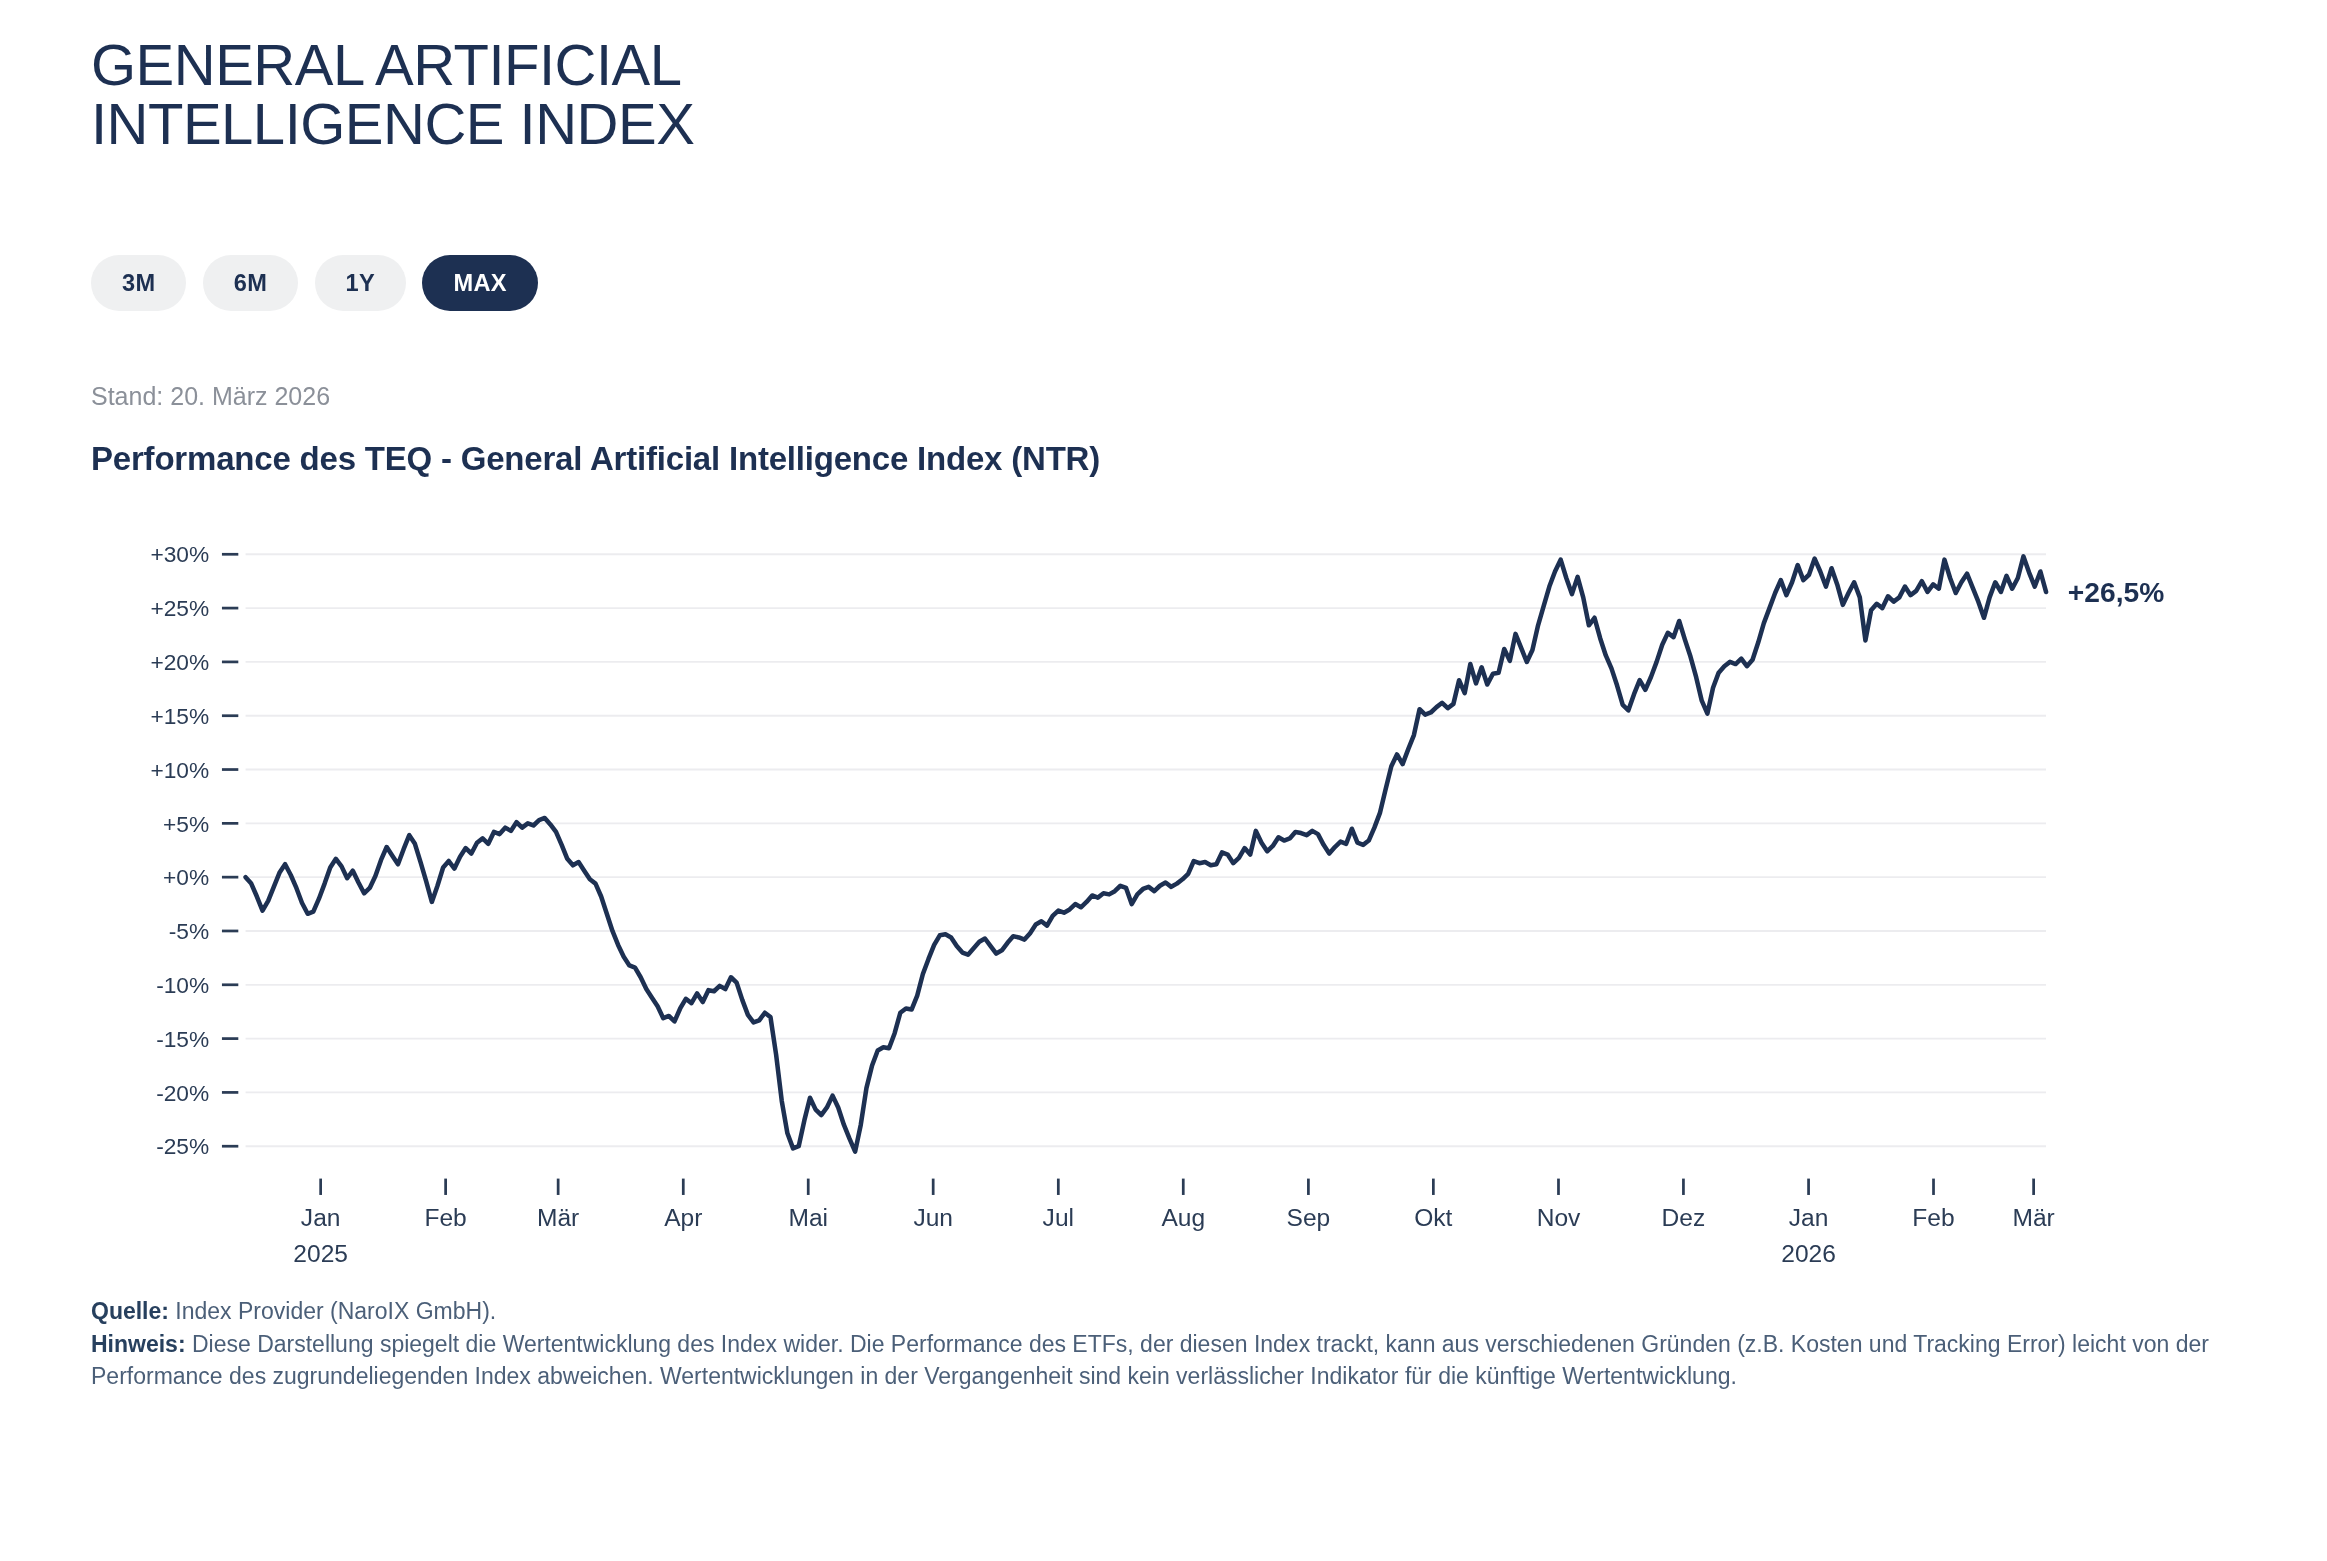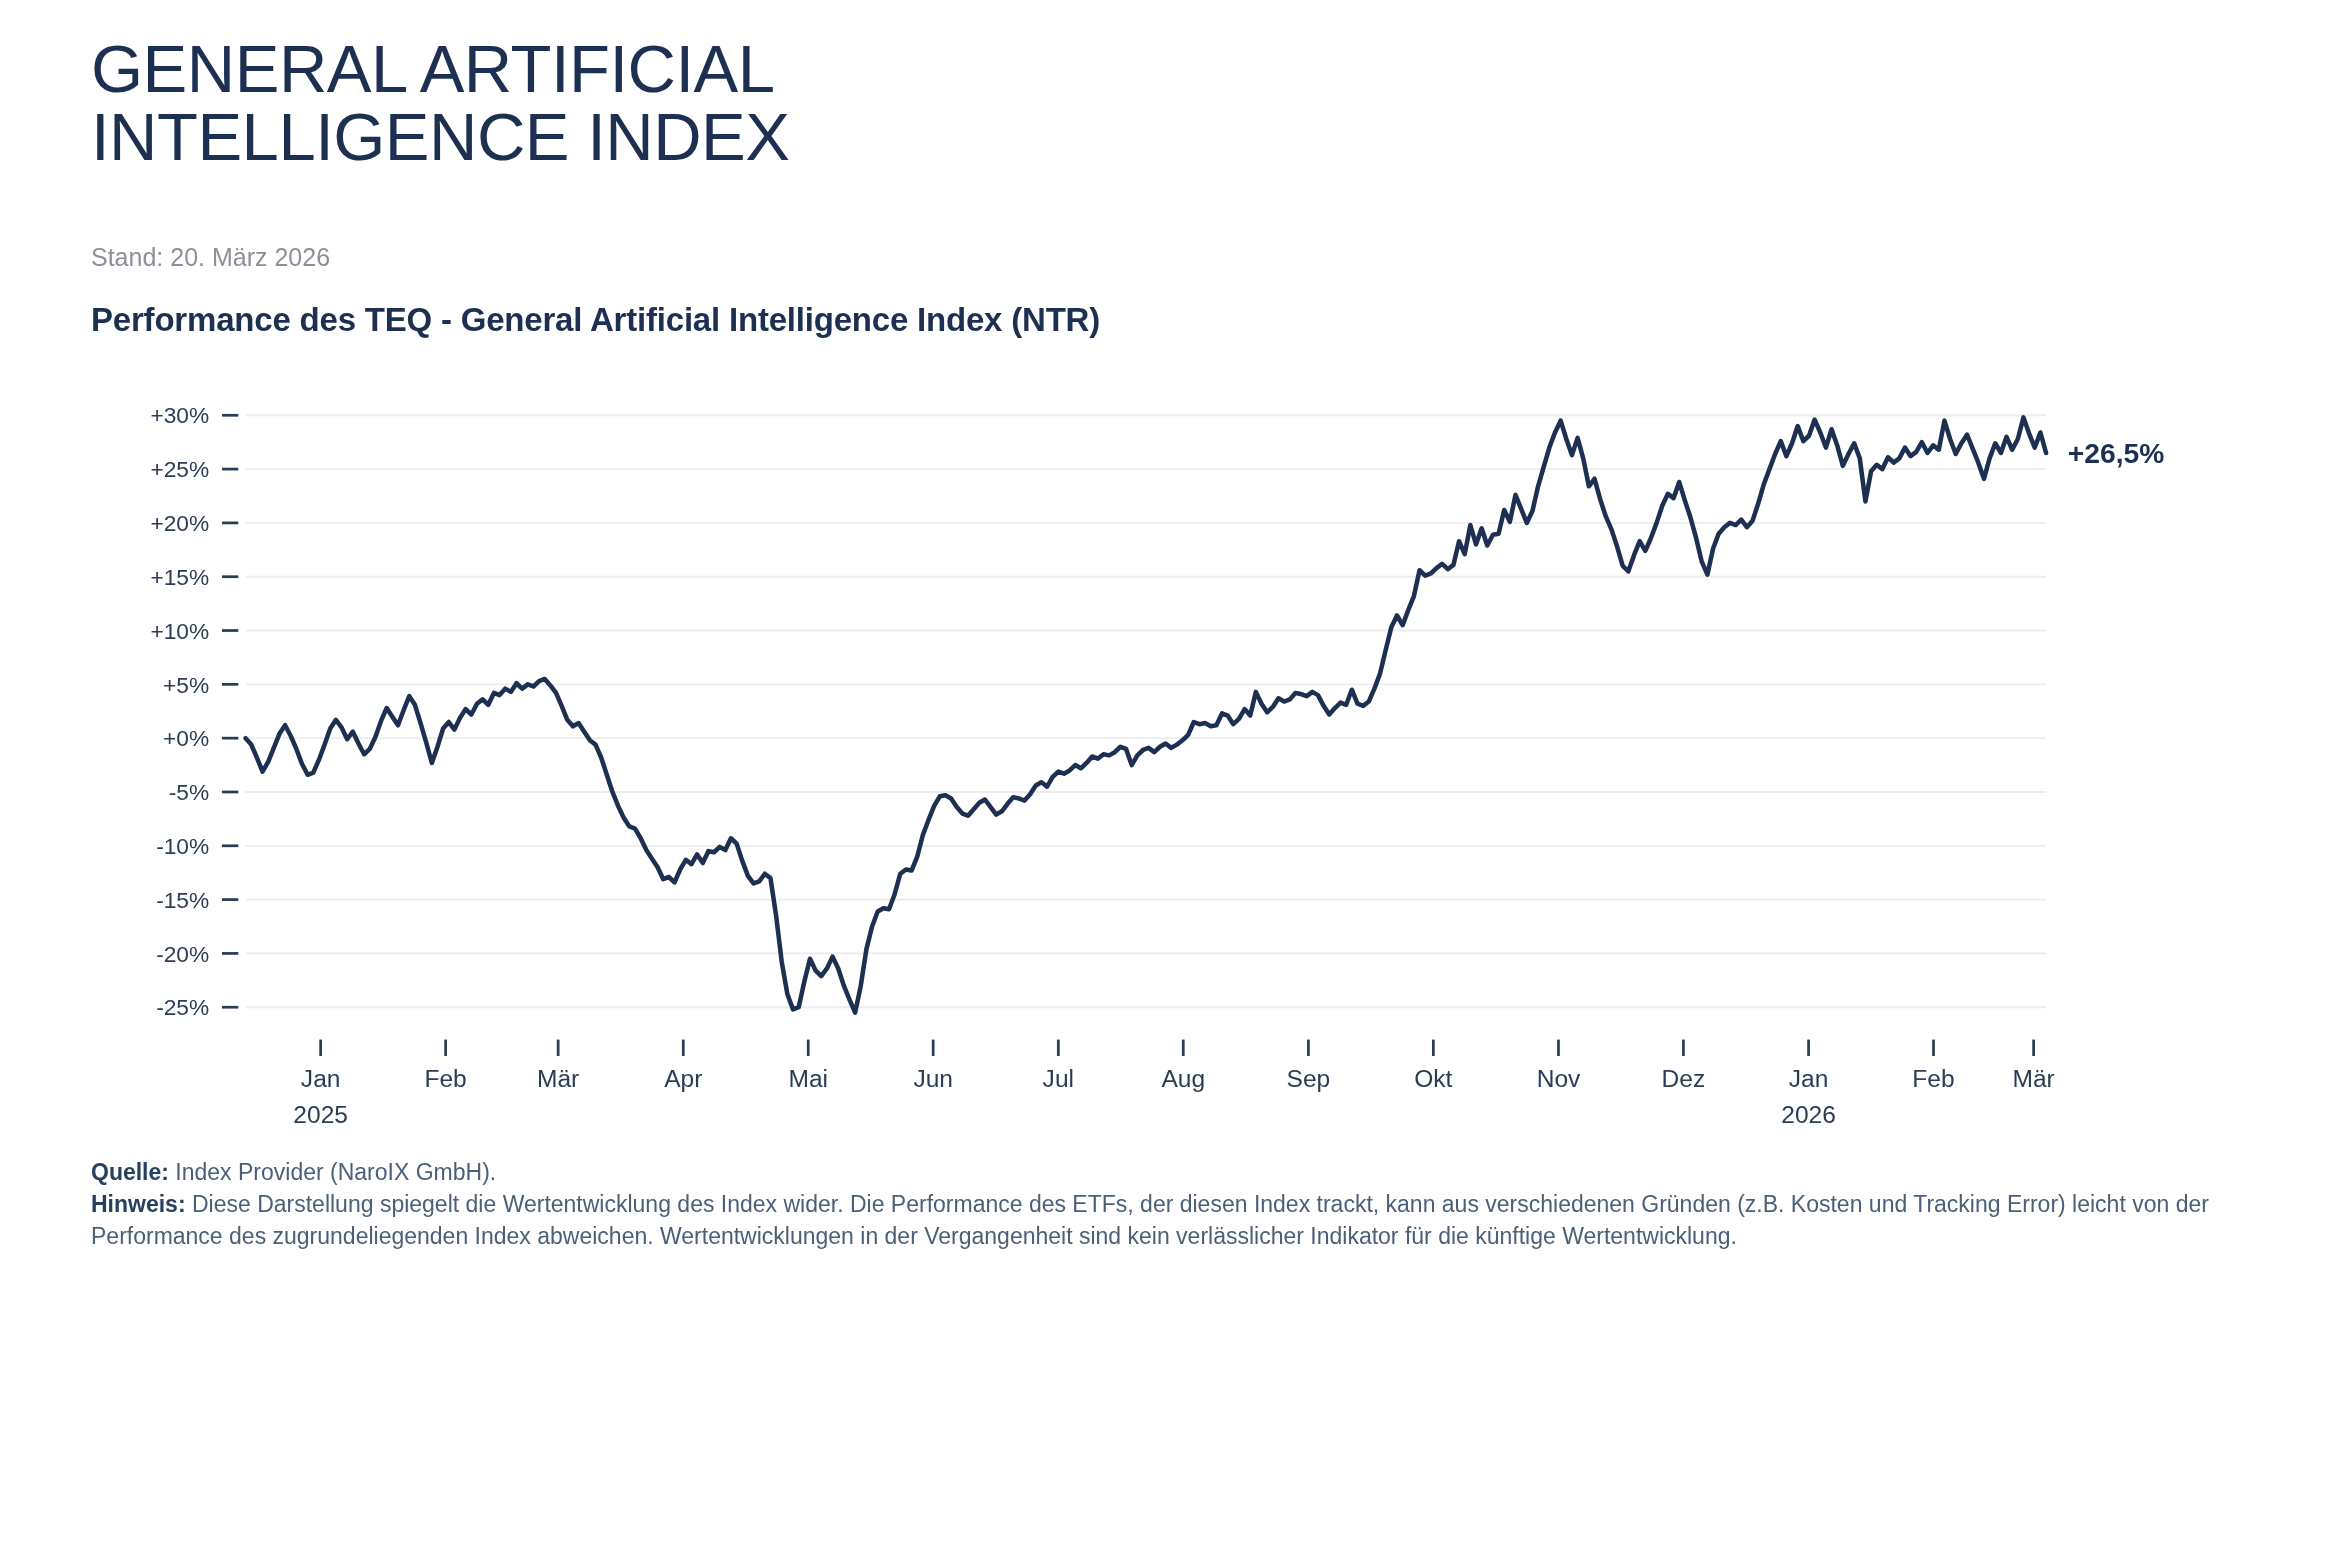--- a/index.html
+++ b/index.html
@@ -22,21 +22,21 @@
 
   
   .header {
     display: flex;
     align-items: flex-start;
     padding: 35px 91px 0 91px;
     gap: 64px;
   }
   .title-block { width: 991px; flex: none; }
   .page-title {
-    font-size: 67px;
+    font-size: 58px;
     line-height: 1.02;
     font-weight: 400;
     letter-spacing: -0.5px;
     color: #1d3052;
     margin: 0;
     font-family: "Liberation Sans Narrow", "Liberation Sans", sans-serif;
   }
   .desc-block {
     width: 1073px;
     flex: none;
@@ -133,20 +133,26 @@
 <body>
 
 <div class="page">
 
   <div class="header">
     <div class="title-block">
       <h1 class="page-title">GENERAL ARTIFICIAL INTELLIGENCE INDEX</h1>
     </div>
   </div>
 
+  <div class="range-row">
+    <button class="pill">3M</button>
+    <button class="pill">6M</button>
+    <button class="pill">1Y</button>
+    <button class="pill active">MAX</button>
+  </div>
 
   <div class="stand">Stand: 20. März 2026</div>
   <div class="chart-title">Performance des TEQ - General Artificial Intelligence Index (NTR)</div>
 
   <div class="chart-wrap">
     <svg class="chart-svg" id="chart" viewBox="0 0 2360 840" preserveAspectRatio="none">
       <g id="grid-group">
           <line x1="170" x2="2150" y1="47.58333333333333" y2="47.58333333333333" stroke="#ececef" stroke-width="2"></line>
           <line x1="144" x2="162" y1="47.58333333333333" y2="47.58333333333333" stroke="#2b3c55" stroke-width="3"></line>
           <line x1="170" x2="2150" y1="106.75" y2="106.75" stroke="#ececef" stroke-width="2"></line>

